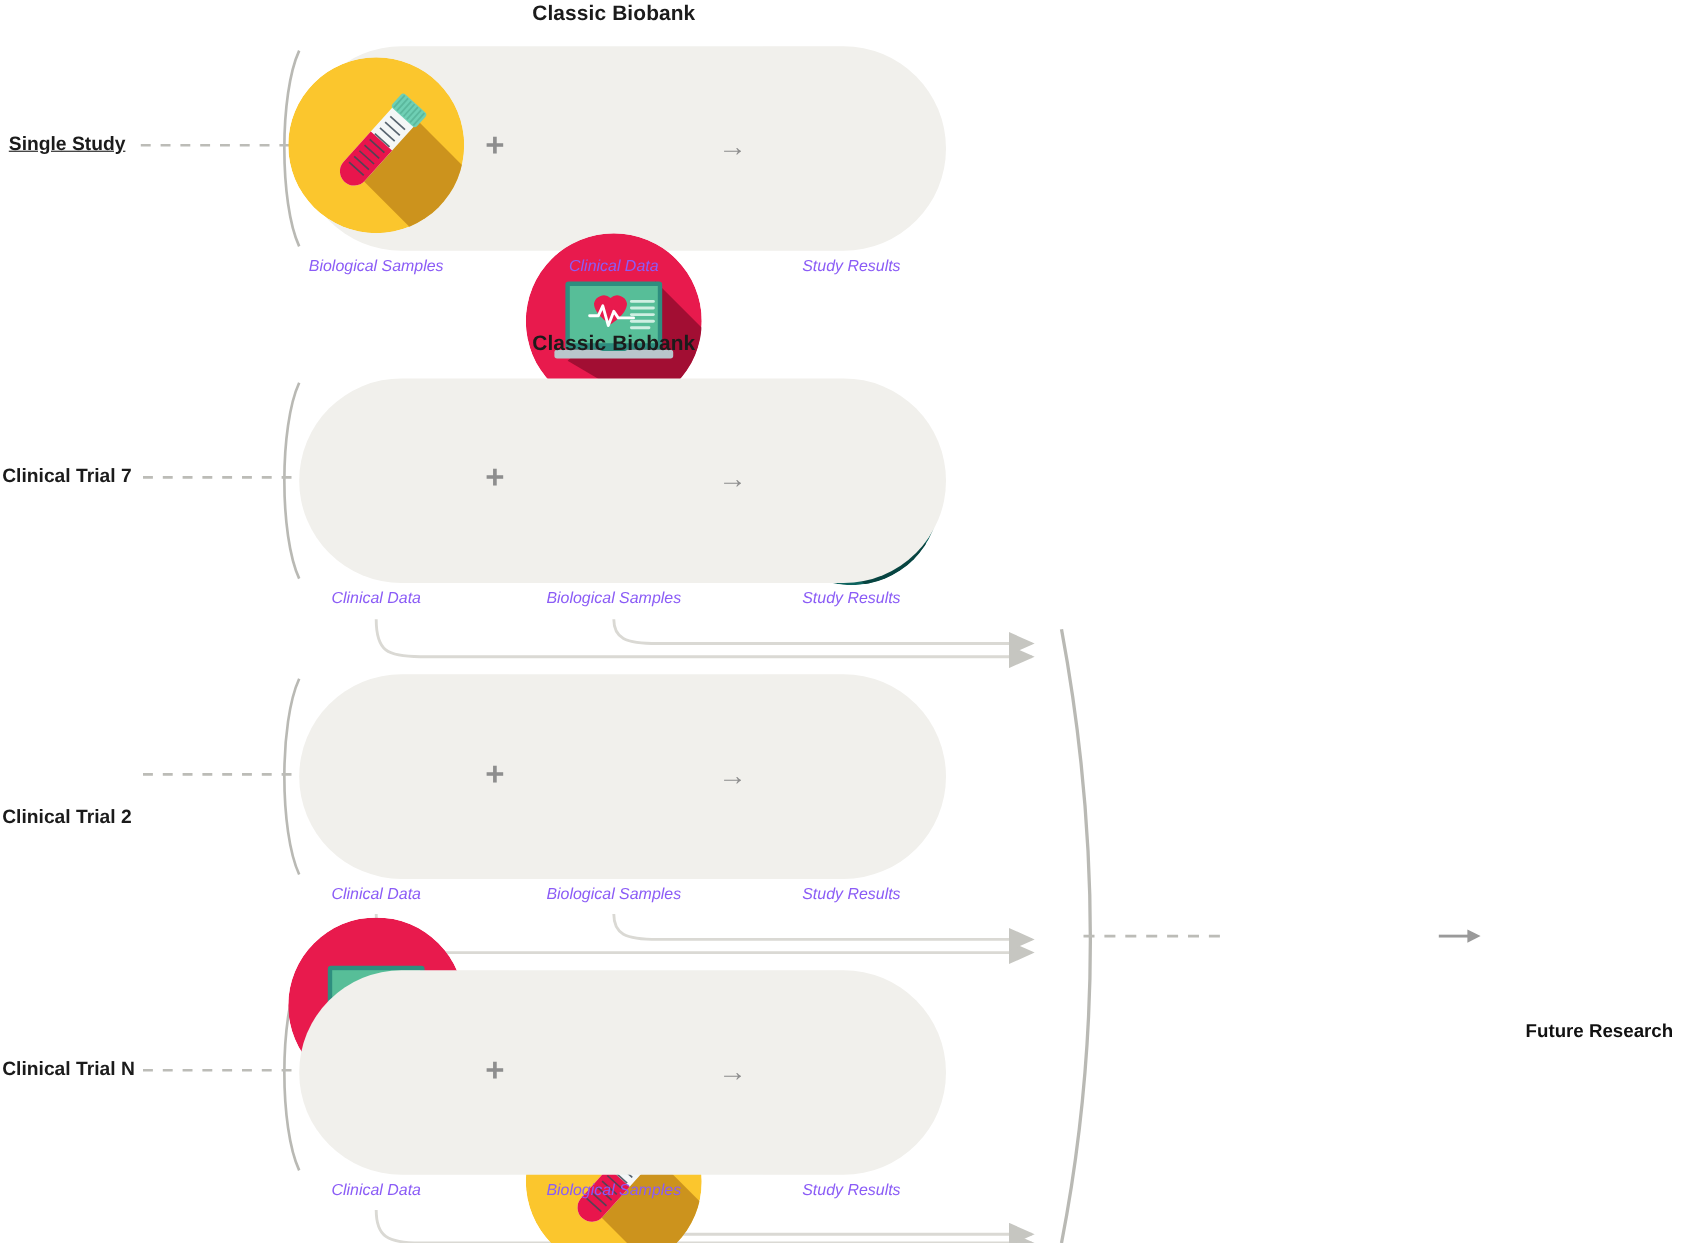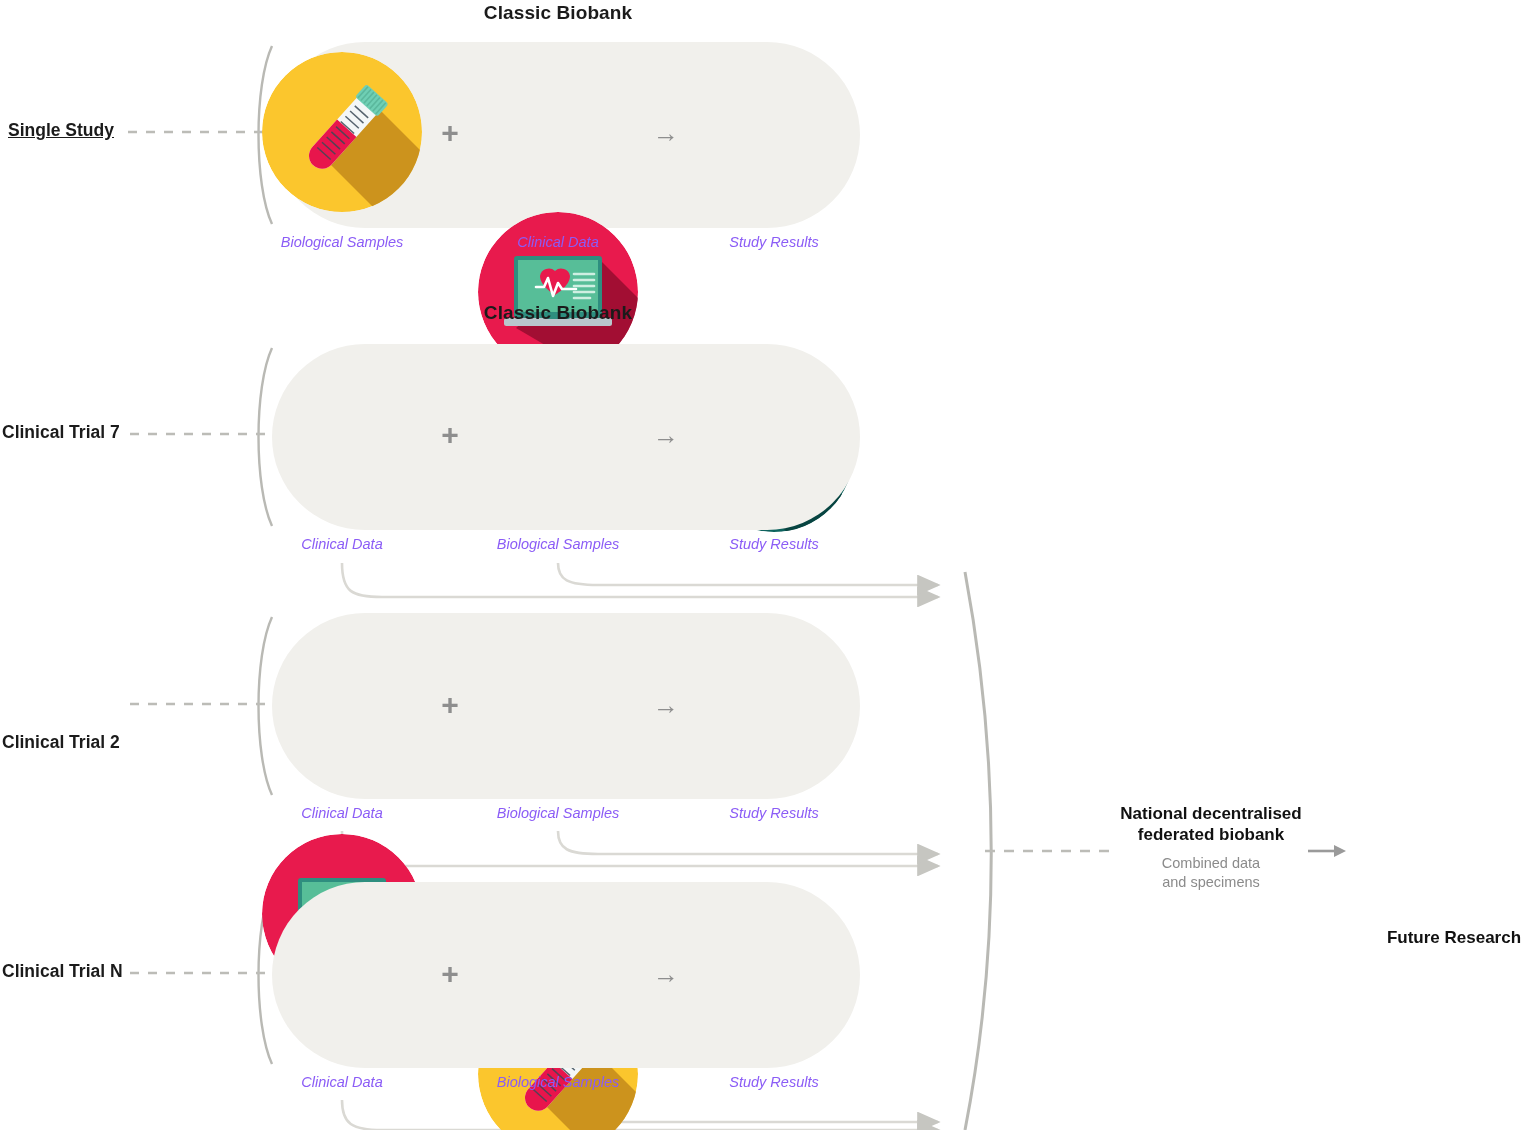--- a/index.html
+++ b/index.html
@@ -282,22 +282,16 @@
   <div class="caption abs" style="left:262px;top:1074px;width:160px;">Clinical Data</div>
 
   <div class="op abs" style="left:432px;top:959px;width:36px;">+</div>
 
   <div class="caption abs" style="left:468px;top:1074px;width:180px;">Biological Samples</div>
 
   <div class="op-arrow abs" style="left:648px;top:961px;width:36px;">→</div>
 
   <div class="caption abs" style="left:694px;top:1074px;width:160px;">Study Results</div>
 
-  <div class="abs" style="left:1112px;top:803px;width:198px;">
-    <div class="hub-title">National decentralised</div>
-    <div class="hub-title">federated biobank</div>
-    <div class="hub-sub" style="margin-top:8px;">Combined data</div>
-    <div class="hub-sub">and specimens</div>
-  </div>
 
   <div class="future-label abs" style="left:1364px;top:928px;width:180px;">Future Research</div>
 
 </div>
 
 </body></html>

